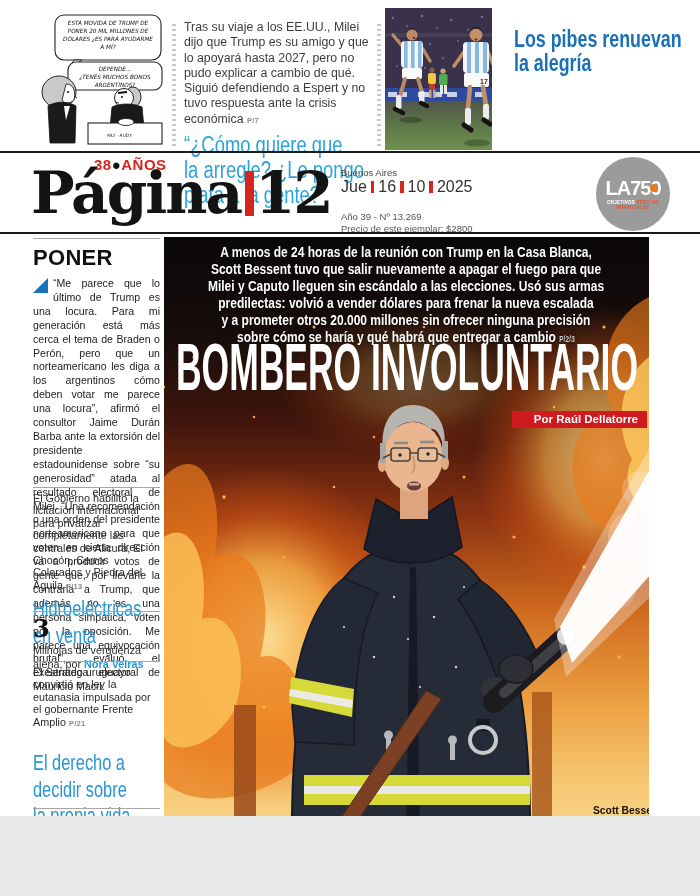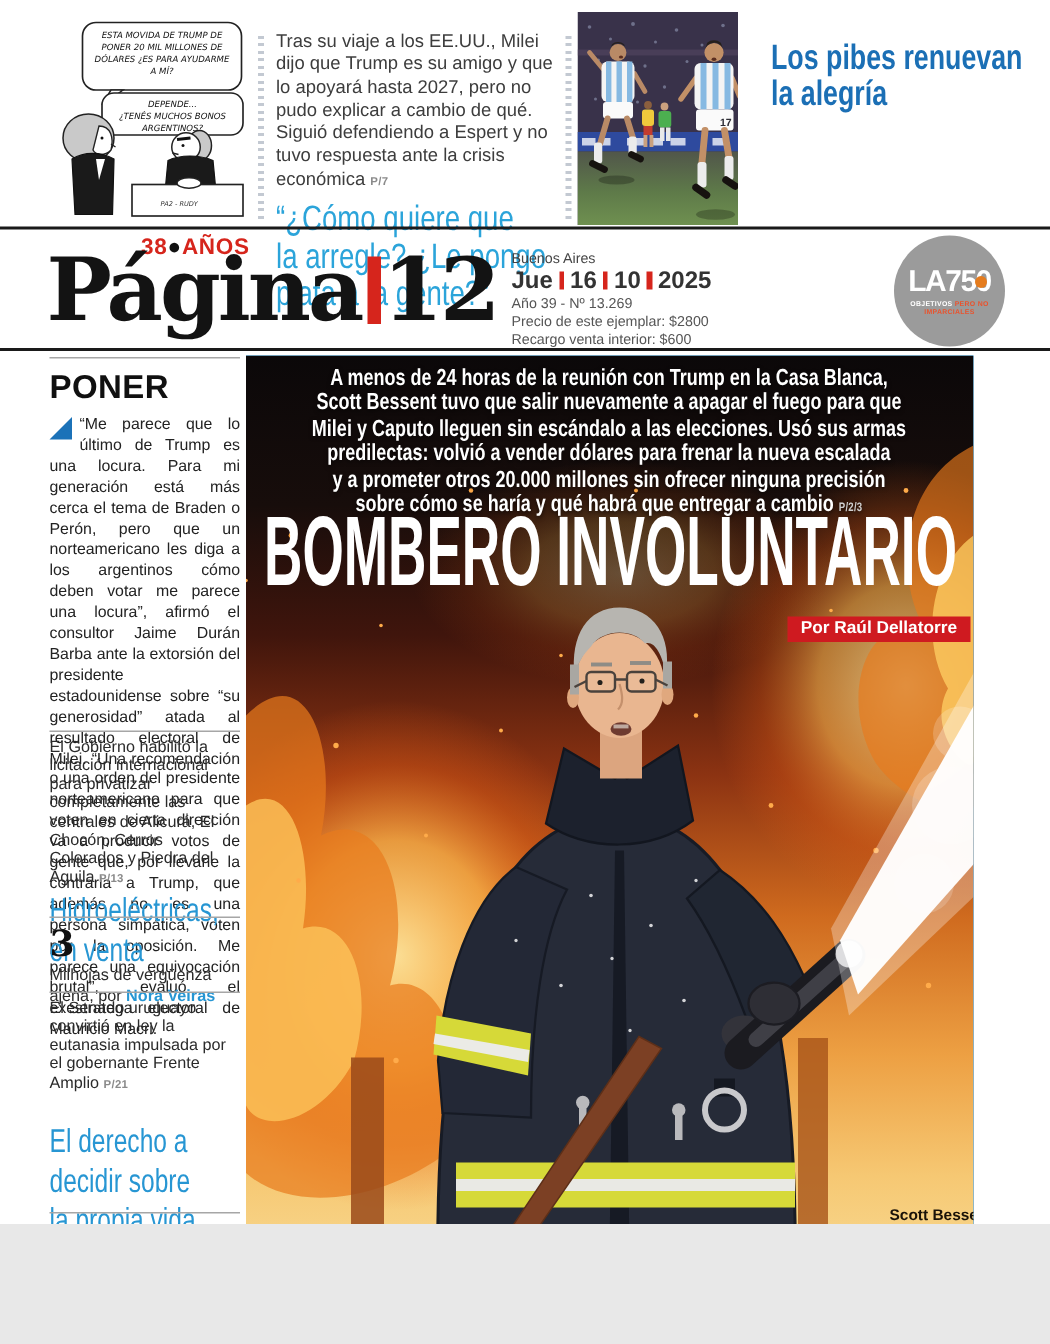--- a/index.html
+++ b/index.html
@@ -12,21 +12,21 @@
   .pref{font-size:7.6px;font-weight:bold;color:#8a8a8a;letter-spacing:.2px}
   .quote{font-size:23px;line-height:25px;color:#2ba4da;white-space:nowrap;transform:scale(.8,1.02);transform-origin:left top}
   .sportshl{font-size:21px;line-height:24px;font-weight:bold;color:#1b6fb5;white-space:nowrap;transform:scale(.85,1.12);transform-origin:left top}
   
   .anniv{font-weight:bold;font-size:15px;color:#d6251c;letter-spacing:.5px}
   .anniv .dot{color:#111}
   .logo{font-family:"DejaVu Serif","Liberation Serif",serif;font-weight:bold;font-size:58px;letter-spacing:-2px;color:#131313;line-height:56px}
   .logo .bar{display:inline-block;width:9px;height:45px;background:#d6251c;margin:0 1px 0 4px;vertical-align:-3px}
   .pubinfo{font-size:9.5px;line-height:12px;color:#555}
   .pubinfo .city{color:#444;margin-bottom:2px}
-  .dateline{font-size:16px;color:#333;margin:1px 0 3px 0;font-weight:bold}
+  .dateline{font-size:16px;color:#333;margin:1px 0 18px 0;font-weight:normal}
   .dateline .sep{display:inline-block;width:3.5px;height:12px;background:#d6251c;margin:0 4px;vertical-align:-1px}
   .la750{width:74px;height:74px;border-radius:50%;background:#9b9b9b;text-align:center;position:absolute}
   .la750 .lat{font-weight:bold;font-size:20px;color:#fff;letter-spacing:-1px;margin-top:20px;position:relative;display:inline-block}
   .la750 .ladot{position:absolute;width:8px;height:8px;border-radius:50%;background:#e57c1e;right:2.5px;top:7px}
   .la750 .slogan{font-size:4.6px;line-height:5px;letter-spacing:.2px;font-weight:bold}
   .la750 .s1{color:#fff}.la750 .s2{color:#e8542f}
   
   .side{position:absolute;left:33px;width:127px;border-top:1px solid #a6a6a6;padding-top:4px}
   .side .title{font-size:22px;font-weight:bold;color:#101010;letter-spacing:.3px;margin:2px 0 6px 0}
   .side .body{font-size:10.6px;line-height:13.9px;color:#222;text-align:justify}
@@ -37,21 +37,21 @@
   .stext{font-size:10.8px;line-height:13.5px;color:#2b2b2b;margin-top:2px}
   .author{color:#2796d3}
   
   .panel{position:absolute;left:164px;top:237px;width:485px;height:622px;background:#0369a1;overflow:hidden}
   .panel svg.bg{position:absolute;left:0;top:0}
   .intro{position:absolute;left:2px;top:7px;width:600px;transform:scale(.8,1.03);transform-origin:left top;
          font-weight:bold;font-size:15px;line-height:16.4px;color:#fff;text-align:center;text-shadow:0 1px 3px rgba(0,0,0,.6)}
   .intro div{white-space:nowrap}
   .intro .pref{color:#cfcfcf;font-size:8px}
   .hlsvg{position:absolute;left:8px;top:104px}
-  .byline{position:absolute;right:2px;top:174px;background:#cf1a20;color:#fff;font-weight:bold;font-size:11.5px;padding:2px 9px 3px 9px}
+  .byline{position:absolute;right:2px;top:174px;background:#cf1a20;color:#fff;font-weight:bold;font-size:11.5px;padding:2px 9px 3px 22px}
   .caption{position:absolute;left:429px;top:567px;font-weight:bold;font-size:10.3px;line-height:13.2px;color:#1a1208}
 </style>
 </head>
 <body>
 
 <div class="page">
 
   <svg class="abs" style="left:30px;top:10px" width="138" height="138" viewBox="0 0 138 138">
     <rect width="138" height="138" fill="#fff"></rect>
 

